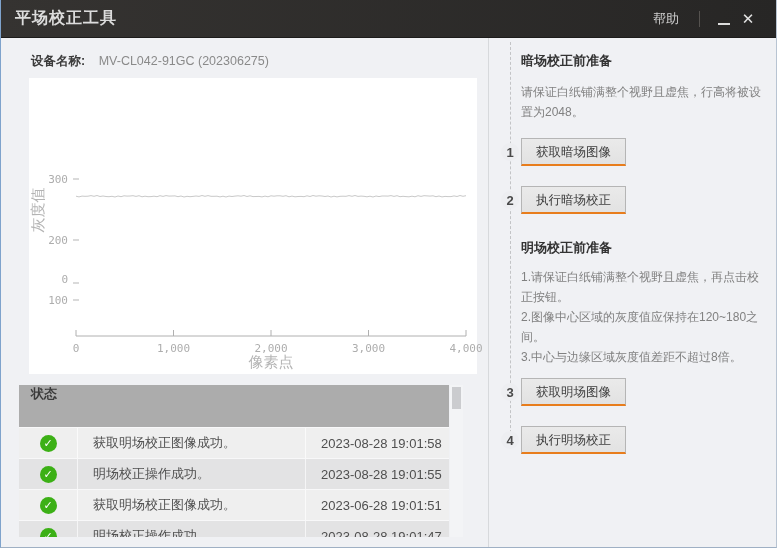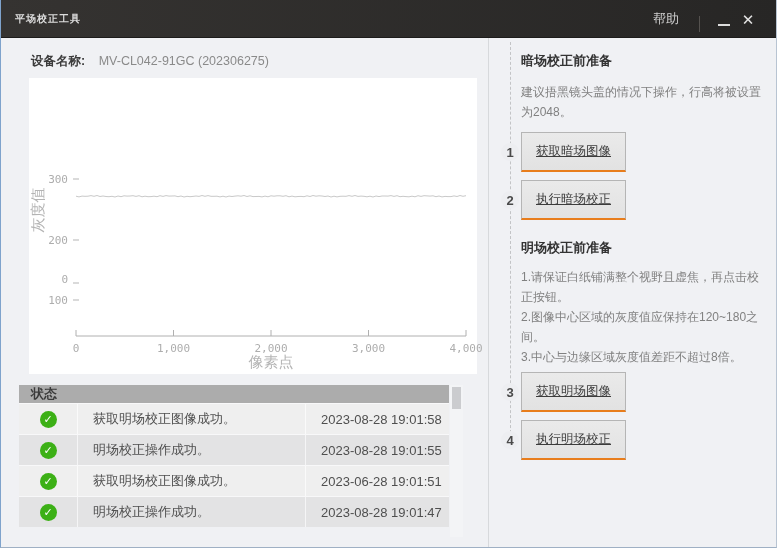--- a/index.html
+++ b/index.html
@@ -16,22 +16,22 @@
     border-bottom: 1px solid #9fb0c4;
     overflow: hidden;
   }
   
   .titlebar {
     position: absolute; left: 0; top: 0; width: 777px; height: 38px;
     background: linear-gradient(to right, #353331, #272625);
     border-bottom: 1px solid #1d1c1b;
     display: flex; align-items: center;
   }
-  .tb-title { color: #dcdcdc; font-size: 10px; font-weight: bold; margin-left: 14px; letter-spacing: 1px; }
-  .tb-right { margin-left: auto; display: flex; align-items: flex-end; margin-right: 18px; }
+  .tb-title { color: #dcdcdc; font-size: 16px; font-weight: bold; margin-left: 14px; letter-spacing: 1px; }
+  .tb-right { margin-left: auto; display: flex; align-items: center; margin-right: 18px; }
   .tb-help { color: #cfcfcf; font-size: 13px; cursor: pointer; padding: 4px 6px; }
   .tb-divider { width: 1px; height: 16px; background: #55524f; margin: 0 12px 0 14px; }
   .tb-btn { width: 24px; height: 24px; display: flex; align-items: center; justify-content: center; cursor: pointer; }
   .min-glyph { display: block; width: 12px; height: 2px; background: #dcdcdc; margin-top: 10px; }
   .close-glyph { color: #e4e4e4; font-size: 15px; line-height: 15px; }
   
   .device-row { position: absolute; left: 30px; top: 53px; font-size: 12.5px; }
   .device-label { font-weight: bold; color: #3c3c3c; }
   .device-value { color: #8a8a8a; margin-left: 10px; }
   .chart-box {
@@ -40,21 +40,21 @@
   }
   .chart-box svg { overflow: visible; }
   .tick-text { fill: #adadad; font-family: "DejaVu Sans Mono", monospace; font-size: 11px; }
   .axis-title { fill: #b4b4b4; font-size: 15px; }
   
   .log-table {
     position: absolute; left: 18px; top: 385px; width: 430px; height: 152px;
     overflow: hidden; font-size: 13px;
   }
   .log-row { display: flex; width: 430px; }
-  .log-header { height: 18px; background: #acacac; color: #3b3b3b; font-weight: bold; }
+  .log-header { height: 42px; background: #acacac; color: #3b3b3b; font-weight: bold; flex-direction: column; }
   .log-header .cell { display: flex; align-items: center; border-right: 1px solid #bcbcbc; }
   .body-row { height: 31px; color: #4f4f4f; border-top: 1px solid #f8f8f9; }
   .body-row .cell { display: flex; align-items: center; border-right: 1px solid rgba(255,255,255,0.65); }
   .row-even { background: #efefef; }
   .row-odd  { background: #e3e3e4; }
   .c-status { width: 59px; justify-content: center; }
   .log-header .c-status { justify-content: flex-start; padding-left: 12px; }
   .c-task { width: 228px; padding-left: 15px; }
   .c-time { width: 143px; padding-left: 15px; }
   .cell:last-child { border-right: none; }
@@ -83,26 +83,25 @@
   .m-head2 { margin-top: 25px; }
   .m-step3 { margin-top: 11px; }
   .m-step4 { margin-top: 20px; }
   .step-num {
     position: absolute; left: -20px; top: 5px; width: 18px; height: 18px;
     background: #edeef1; border-radius: 50%;
     display: flex; align-items: center; justify-content: center;
     font-size: 13px; font-weight: bold; color: #4a4a4a;
   }
   .step-btn {
-    height: 40px; padding: 5px 14px;
+    height: 28px; padding: 5px 14px;
     background: linear-gradient(#eaeaea, #e2e2e2);
     border: 1px solid #b5b5b5; border-bottom: 2px solid #e87d1c;
     font-family: inherit; font-size: 12.5px; color: #3c3c3c;
     cursor: pointer;
-    text-decoration: underline;
   }
 </style>
 </head>
 <body>
 
 <div class="window">
 
   <div class="titlebar">
     <span class="tb-title">平场校正工具</span>
     <div class="tb-right">
@@ -187,21 +186,21 @@
   <div class="vscroll">
     <div class="vscroll-thumb"></div>
   </div>
 
   <div class="panel-divider"></div>
   <div class="right-panel">
     <div class="rail"></div>
     <div class="rp-content">
 
       <div class="sec-heading">暗场校正前准备</div>
-      <div class="sec-body">建议捂黑镜头盖的情况下操作，行高将被设置为2048。</div>
+      <div class="sec-body">请保证白纸铺满整个视野且虚焦，行高将被设置为2048。</div>
 
       <div class="step-row m-step1">
         <span class="step-num">1</span>
         <button class="step-btn">获取暗场图像</button>
       </div>
       <div class="step-row m-step2">
         <span class="step-num">2</span>
         <button class="step-btn">执行暗场校正</button>
       </div>
 

